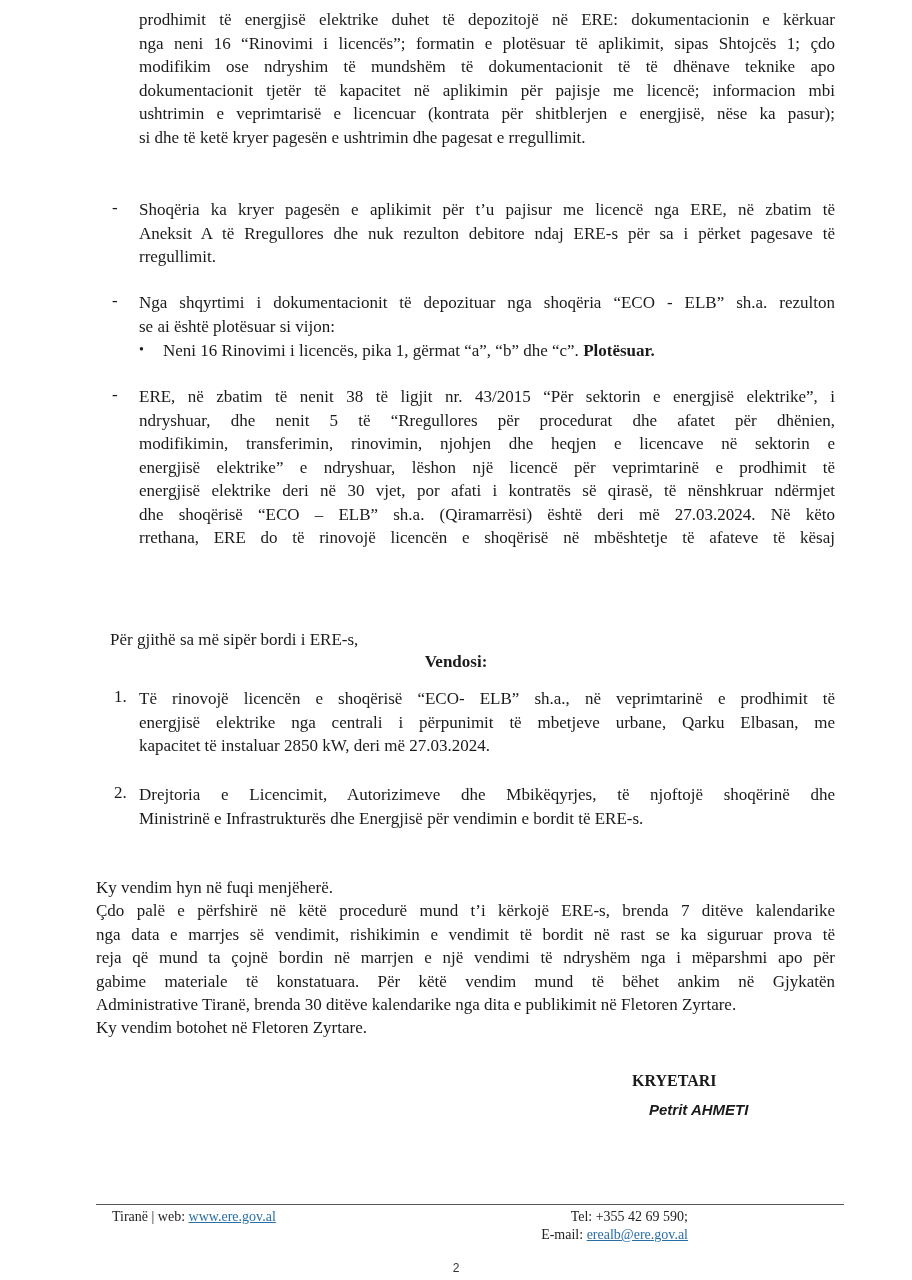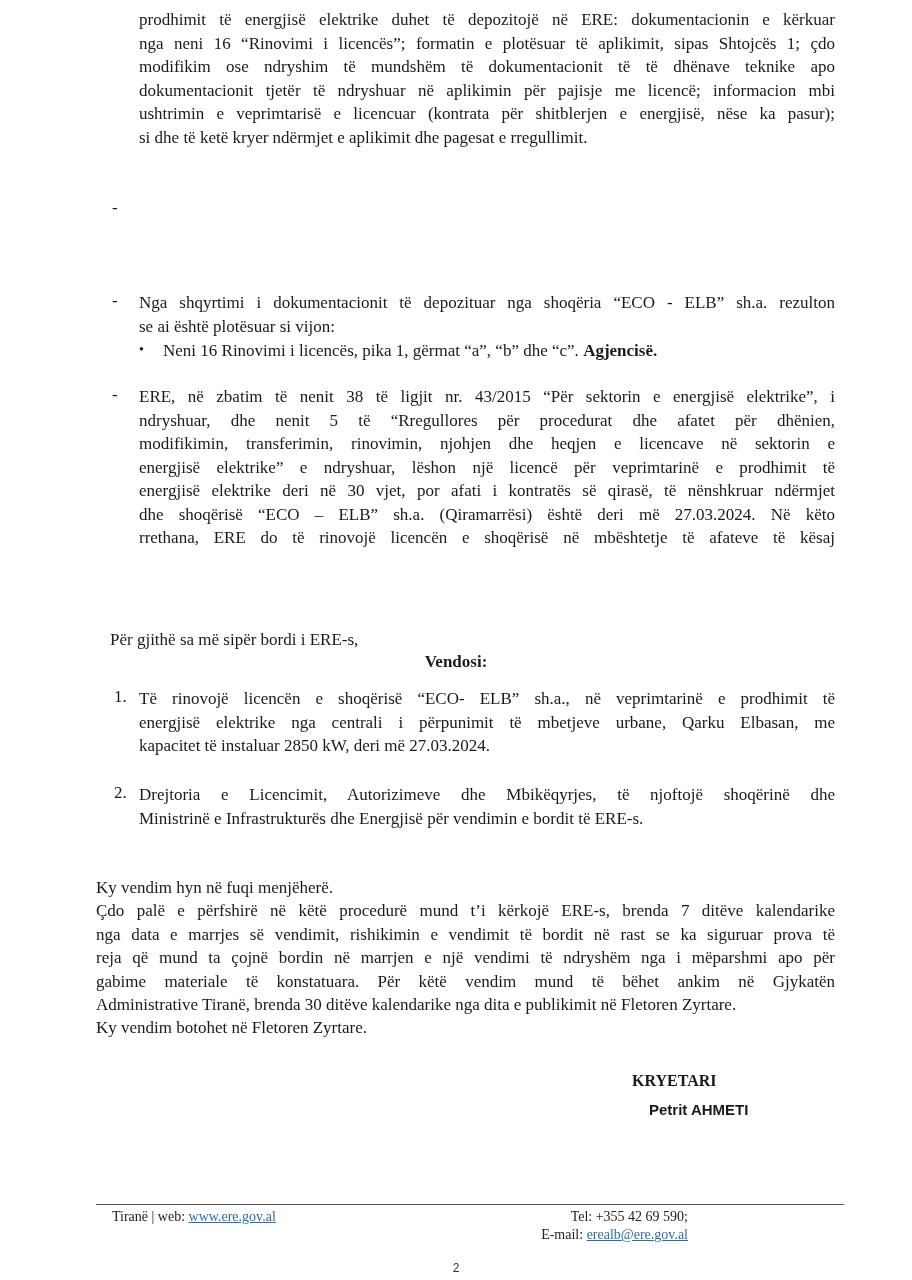--- a/index.html
+++ b/index.html
@@ -10,52 +10,57 @@
   .page { position: absolute; left: 0; top: 0; width: 764px; height: 1280px; }
   .para { position: absolute; line-height: 23.5px; text-align: justify; }
   .para .ln { display: block; text-align: justify; text-align-last: justify; white-space: nowrap; }
   .para .ln.last { text-align-last: left; }
   .dash { position: absolute; left: 112px; }
   .bullet { position: absolute; left: 139px; font-size: 14px; }
   .num { position: absolute; left: 114px; }
   b, .bold { font-weight: bold; }
   .center { position: absolute; left: 0; width: 912px; text-align: center; font-weight: bold; }
   .sig { position: absolute; font-weight: bold; }
-  .sig-name { font-family: "Liberation Sans", sans-serif; font-size: 15px; }
+  .sig-name { font-family: "Liberation Sans", sans-serif; font-size: 15px; font-style: italic; }
   .footer-line { position: absolute; left: 96px; width: 748px; top: 1204px; border-top: 1px solid #555; }
   .footer { position: absolute; font-size: 14px; line-height: 18px; color: #222; }
   .footer a { color: #2a6ea8; text-decoration: underline; }
   .pagenum { position: absolute; top: 1261px; left: 0; width: 912px; text-align: center; font-family: "Liberation Sans", sans-serif; font-size: 12px; color: #333; }
   .plain { position: absolute; line-height: 23px; }
 </style>
 </head>
 <body>
 
 <div class="page">
 
   <div class="para" style="left:139px; top:8px; width:696px;">
     <span class="ln">prodhimit të energjisë elektrike duhet të depozitojë në ERE: dokumentacionin e kërkuar</span>
     <span class="ln">nga neni 16 “Rinovimi i licencës”; formatin e plotësuar të aplikimit, sipas Shtojcës 1; çdo</span>
     <span class="ln">modifikim ose ndryshim të mundshëm të dokumentacionit të të dhënave teknike apo</span>
-    <span class="ln">dokumentacionit tjetër të ndryshuar në aplikimin për pajisje me licencë; informacion mbi</span>
+    <span class="ln">dokumentacionit tjetër të kapacitet në aplikimin për pajisje me licencë; informacion mbi</span>
     <span class="ln">ushtrimin e veprimtarisë e licencuar (kontrata për shitblerjen e energjisë, nëse ka pasur);</span>
-    <span class="ln last">si dhe të ketë kryer ndërmjet e aplikimit dhe pagesat e rregullimit.</span>
+    <span class="ln last">si dhe të ketë kryer pagesën e ushtrimin dhe pagesat e rregullimit.</span>
   </div>
 
   <span class="dash" style="top:198px;">-</span>
+  <div class="para" style="left:139px; top:198px; width:696px;">
+    <span class="ln">Shoqëria ka kryer pagesën e aplikimit për t’u pajisur me licencë nga ERE, në zbatim të</span>
+    <span class="ln">Aneksit A të Rregullores dhe nuk rezulton debitore ndaj ERE-s për sa i përket pagesave të</span>
+    <span class="ln last">rregullimit.</span>
+  </div>
 
   <span class="dash" style="top:291px;">-</span>
   <div class="para" style="left:139px; top:291px; width:696px;">
     <span class="ln">Nga shqyrtimi i dokumentacionit të depozituar nga shoqëria “ECO - ELB” sh.a. rezulton</span>
     <span class="ln last">se ai është plotësuar si vijon:</span>
   </div>
   <span class="bullet" style="top:342px;">•</span>
   <div class="plain" style="left:163px; top:339px;">
     <span>Neni 16 Rinovimi i licencës, pika 1, gërmat “a”, “b” dhe “c”.</span>
-    <span class="bold">Agjencisë.</span>
+    <span class="bold">Plotësuar.</span>
   </div>
 
   <span class="dash" style="top:385px;">-</span>
   <div class="para" style="left:139px; top:385px; width:696px;">
     <span class="ln">ERE, në zbatim të nenit 38 të ligjit nr. 43/2015 “Për sektorin e energjisë elektrike”, i</span>
     <span class="ln">ndryshuar, dhe nenit 5 të “Rregullores për procedurat dhe afatet për dhënien,</span>
     <span class="ln">modifikimin, transferimin, rinovimin, njohjen dhe heqjen e licencave në sektorin e</span>
     <span class="ln">energjisë elektrike” e ndryshuar, lëshon një licencë për veprimtarinë e prodhimit të</span>
     <span class="ln">energjisë elektrike deri në 30 vjet, por afati i kontratës së qirasë, të nënshkruar ndërmjet</span>
     <span class="ln">dhe shoqërisë “ECO – ELB” sh.a. (Qiramarrësi) është deri më 27.03.2024. Në këto</span>

